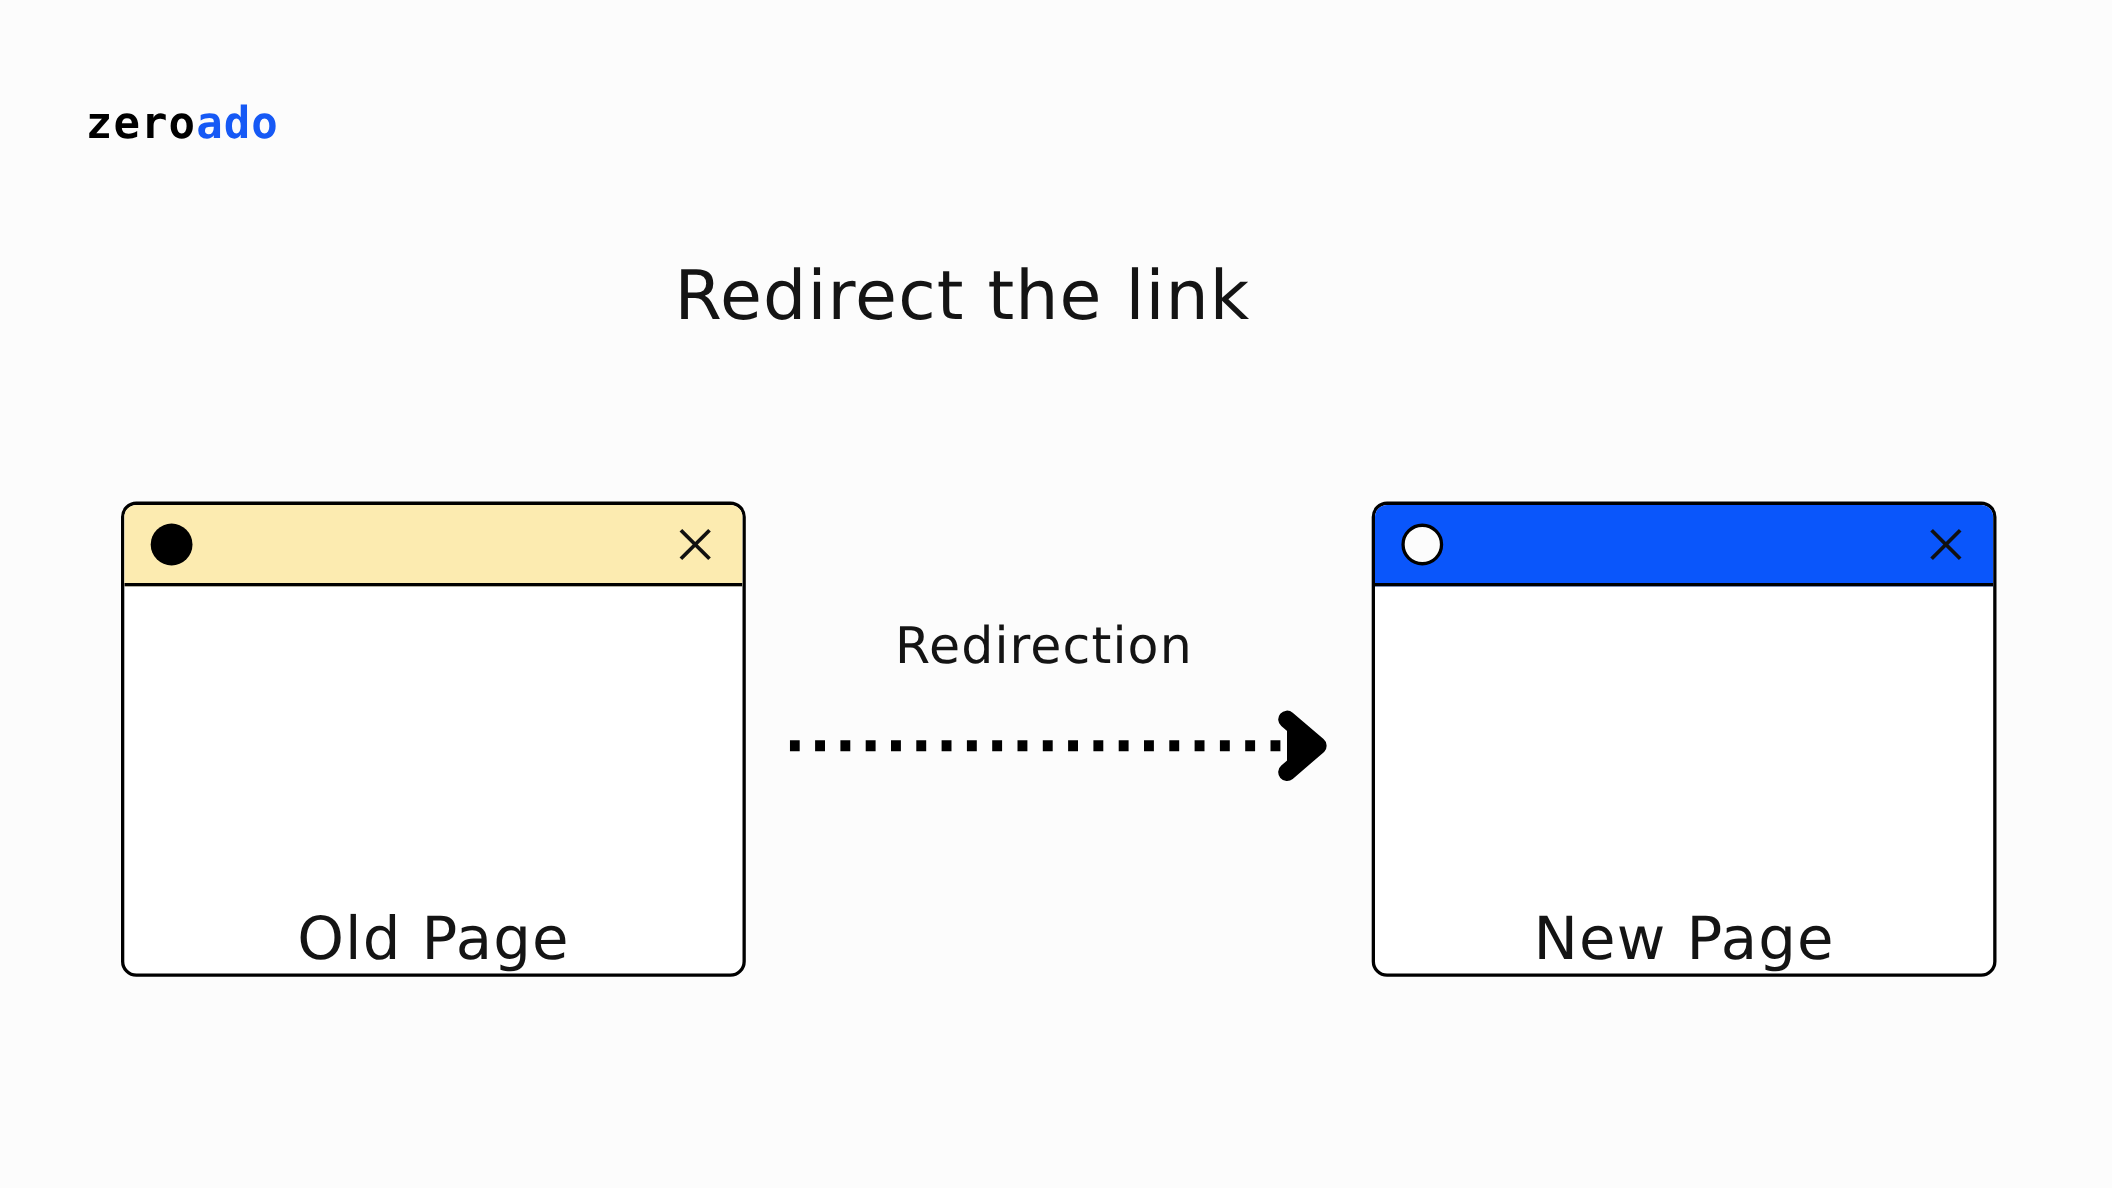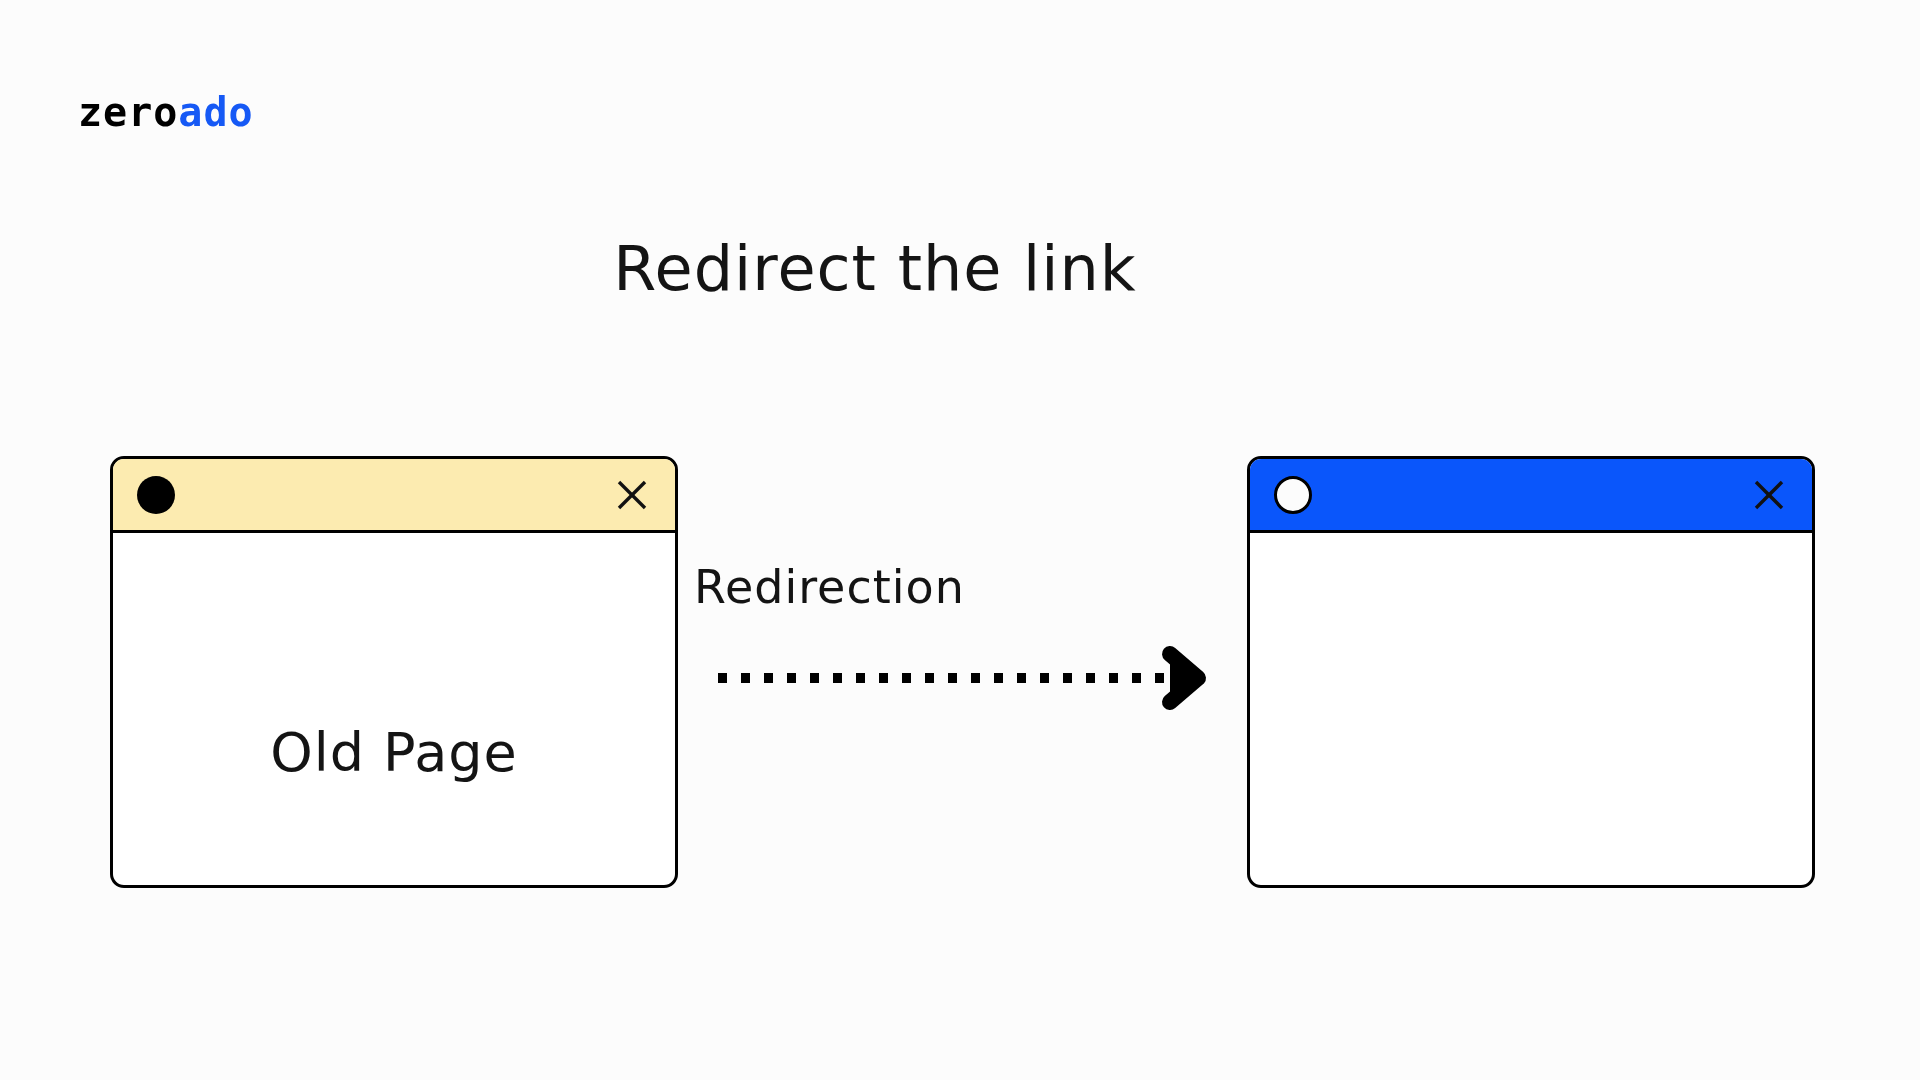--- a/index.html
+++ b/index.html
@@ -111,21 +111,21 @@
   }
   .close-icon line {
     stroke: #111111;
     stroke-width: 3.4;
     stroke-linecap: butt;
   }
 
   .window-body {
     height: calc(100% - 74px);
     display: flex;
-    align-items: center;
+    align-items: flex-end;
     justify-content: center;
     padding-top: 86px;
     box-sizing: border-box;
   }
   .window-label {
     font-size: 54px;
     color: #141414;
     letter-spacing: 1px;
     white-space: nowrap;
   }
@@ -136,21 +136,21 @@
     left: 718px;
     top: 560px;
     width: 510px;
     height: 160px;
   }
   .redirect-label {
     position: absolute;
     left: 0;
     top: 0;
     width: 510px;
-    text-align: left;
+    text-align: center;
     transform: translateX(-24px);
     font-size: 46px;
     color: #141414;
     letter-spacing: 1px;
     white-space: nowrap;
   }
   .arrow-svg {
     position: absolute;
     left: 0;
     top: 78px;
@@ -203,13 +203,16 @@
 </div>
 
 <div class="window window-new">
   <div class="titlebar titlebar-new">
     <span class="dot dot-hollow"></span>
     <svg class="close-icon" viewBox="0 0 34 34">
       <line x1="4" y1="4" x2="30" y2="30"></line>
       <line x1="30" y1="4" x2="4" y2="30"></line>
     </svg>
   </div>
+  <div class="window-body">
+    <span class="window-label hand">New Page</span>
+  </div>
 </div>
 
 </body></html>

